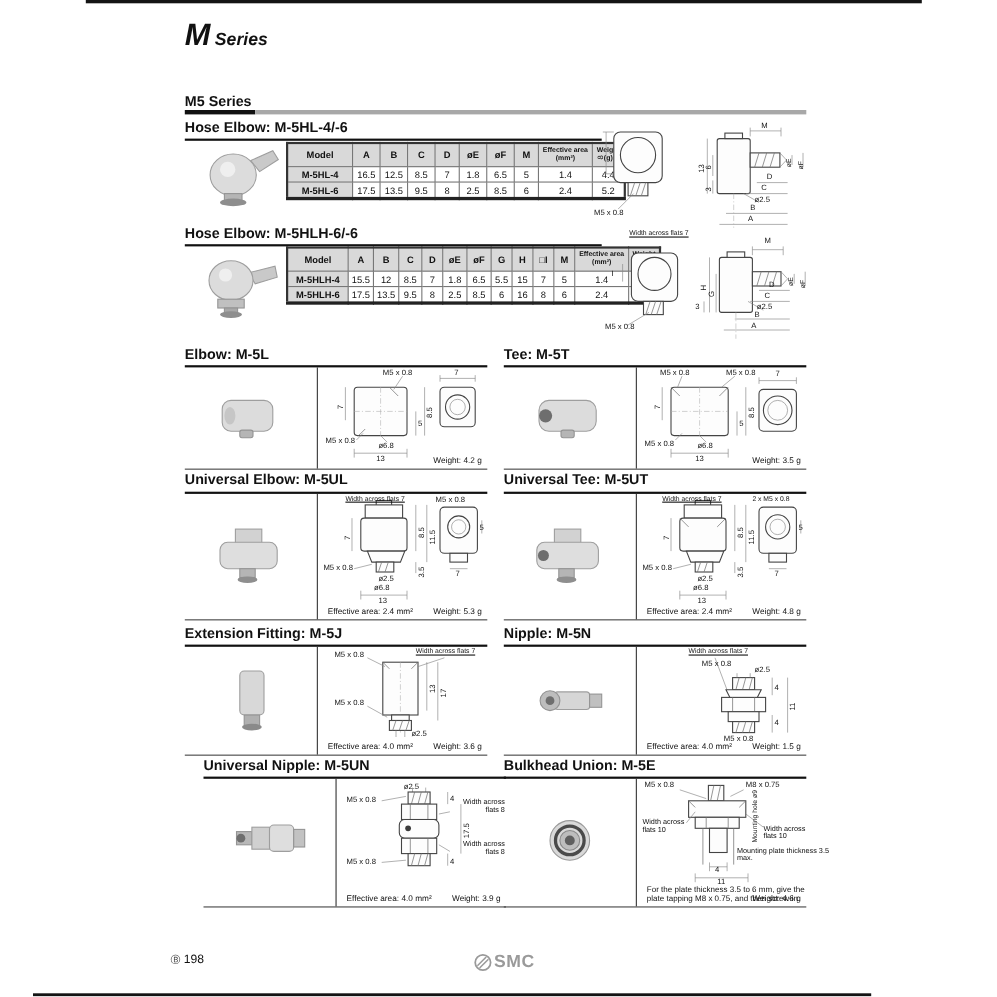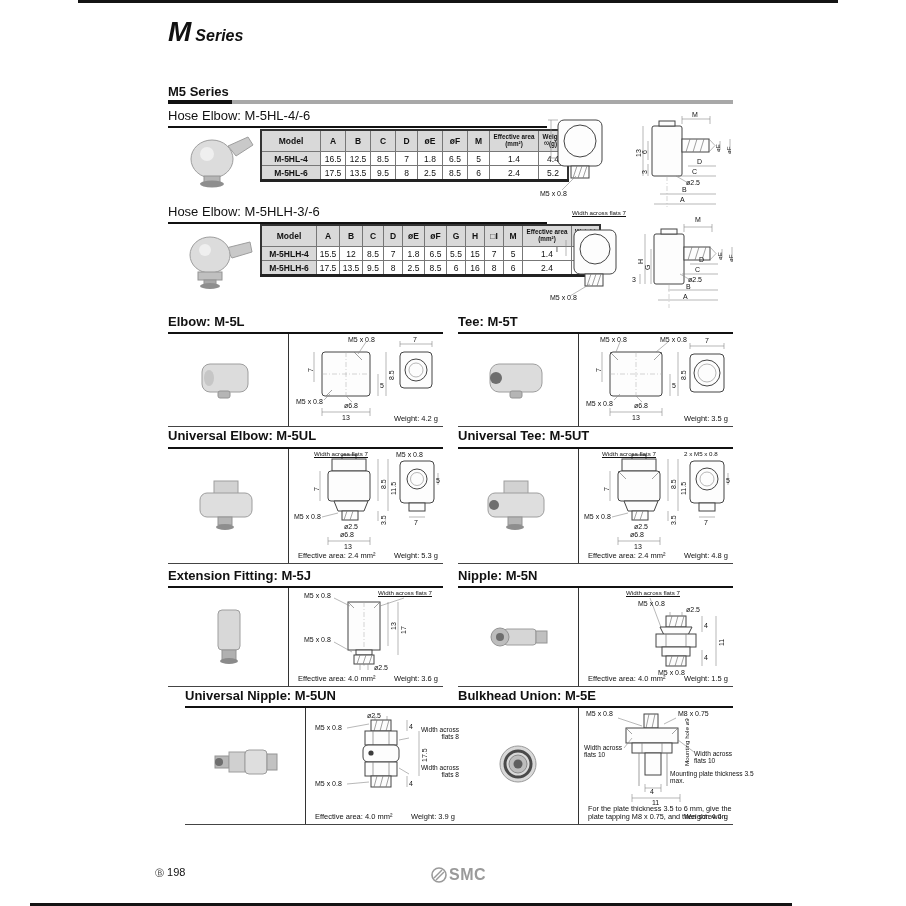--- a/index.html
+++ b/index.html
@@ -4,21 +4,21 @@
 <style>
   html,body{margin:0;padding:0;background:#fff;}
   .page{position:relative;width:906px;height:906px;background:#ffffff;overflow:hidden;
         font-family:"Liberation Sans",sans-serif;color:#111;}
   .abs{position:absolute;}
   .bar{position:absolute;background:#141414;}
   .title{position:absolute;left:168px;top:16px;}
   .title-m{font-style:italic;font-weight:bold;font-size:28px;letter-spacing:-1px;}
   .title-s{font-style:italic;font-weight:bold;font-size:16px;margin-left:5px;}
   .m5hdr{position:absolute;left:168px;top:84px;font-size:13px;font-weight:bold;}
-  .h1{position:absolute;font-size:13px;font-weight:normal;white-space:nowrap;}
+  .h1{position:absolute;font-size:13px;font-weight:bold;white-space:nowrap;}
   .rule{position:absolute;height:2px;background:#111;}
   
   table.spec{position:absolute;border-collapse:collapse;text-align:center;font-size:8.5px;
              border:2px solid #333;border-bottom:3px solid #222;background:#fff;}
   table.spec th,table.spec td{border:1px solid #777;padding:0 1px;height:13px;font-weight:normal;}
   table.spec thead th{background:#d9d9d9;font-weight:bold;height:20px;}
   table.spec td.model{background:#d9d9d9;font-weight:bold;}
   table.spec th.eff,table.spec th.wt{font-size:6.3px;line-height:1.05;}
   
   .cell{position:absolute;width:275px;}
@@ -164,21 +164,21 @@
     <span class="d dv" style="left:101px;top:62px;">3</span>
     <span class="d dv sm" style="left:175px;top:40px;">øE</span>
     <span class="d dv sm" style="left:186px;top:42px;">øF</span>
     <span class="d" style="left:157px;top:46px;">D</span>
     <span class="d" style="left:152px;top:56px;">C</span>
     <span class="d" style="left:146px;top:67px;">ø2.5</span>
     <span class="d" style="left:142px;top:74px;">B</span>
     <span class="d" style="left:140px;top:84px;">A</span>
   </div>
 
-  <div class="h1" style="left:168px;top:204px;">Hose Elbow: M-5HLH-3/-6</div>
+  <div class="h1" style="left:168px;top:204px;">Hose Elbow: M-5HLH-6/-6</div>
   <div class="rule" style="left:168px;top:222px;width:379px;"></div>
 
   <div class="photo" style="left:178px;top:228px;">
     <svg width="78" height="62">
       <path d="M48 20 L72 14 L74 24 L54 30 Z" fill="#c9c9c9" stroke="#9e9e9e"></path>
       <ellipse cx="32" cy="27" rx="20" ry="18" fill="#dcdcdc" stroke="#9e9e9e"></ellipse>
       <circle cx="27" cy="22" r="6" fill="#efefef"></circle>
       <rect x="20" y="44" width="24" height="8" fill="#c0c0c0" stroke="#949494"></rect>
       <rect x="26" y="52" width="12" height="6" fill="#a8a8a8" stroke="#949494"></rect>
       <ellipse cx="32" cy="58" rx="10" ry="3" fill="#8e8e8e"></ellipse>

